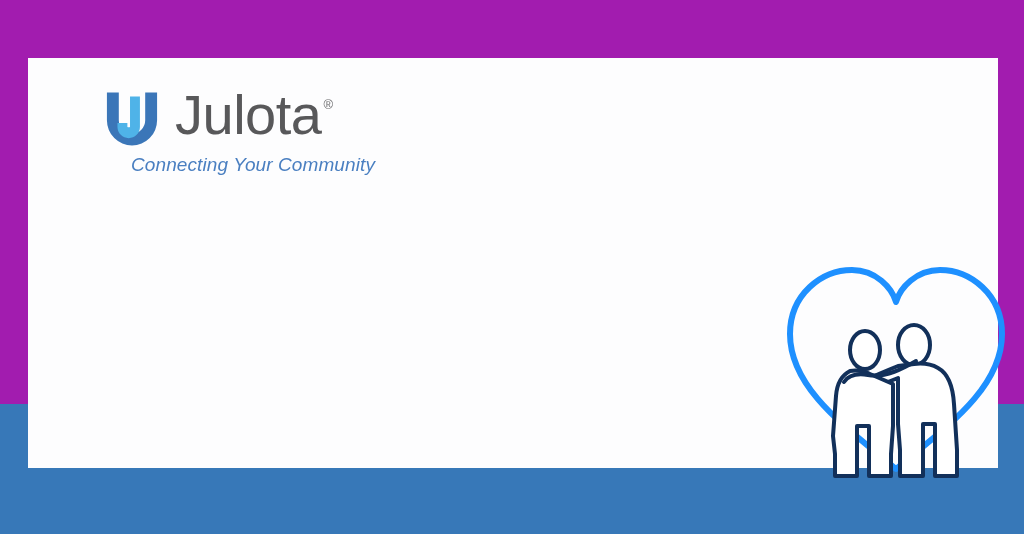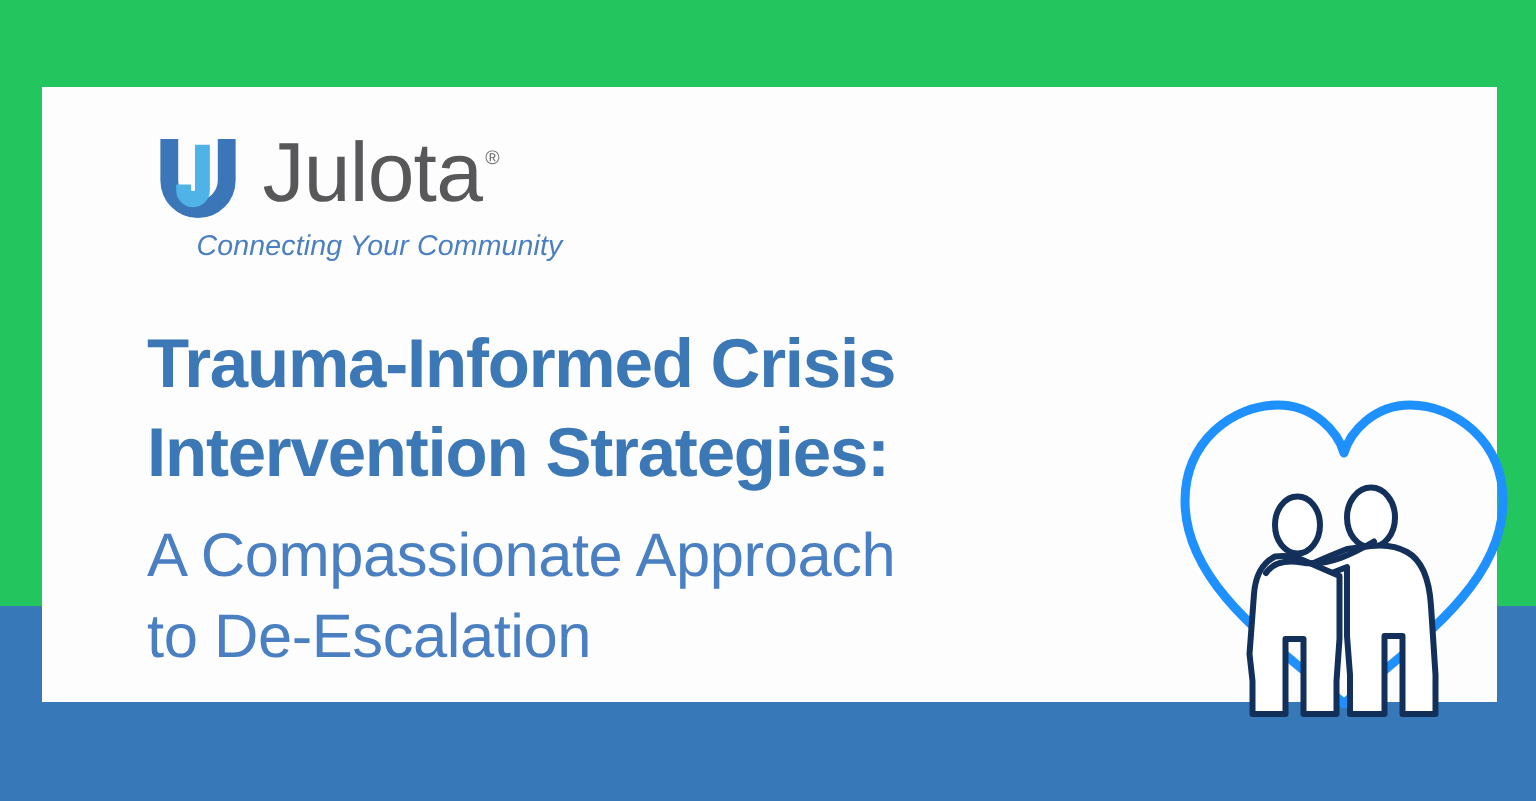--- a/index.html
+++ b/index.html
@@ -11,21 +11,21 @@
     height: 534px;
     overflow: hidden;
     font-family: "Liberation Sans", sans-serif;
     background: #3778b8;
   }
 
   .banner {
     position: relative;
     width: 1024px;
     height: 404px;
-    background: #22c55e;
+    background: #a21caf;
     box-sizing: border-box;
   }
 
   .card {
     position: absolute;
     left: 28px;
     top: 58px;
     width: 970px;
     height: 410px;
     background: #fdfdfe;
@@ -133,30 +133,20 @@
 
         <div class="wordmark-wrap">
           <span class="wordmark">Julota</span>
           <span class="regmark">®</span>
         </div>
       </div>
 
       <div class="tagline">Connecting Your Community</div>
     </div>
 
-    <div class="headline-block">
-      <h1 class="title">
-        <span>Trauma-Informed Crisis</span><br>
-        <span>Intervention Strategies:</span>
-      </h1>
-      <h2 class="subtitle">
-        <span>A Compassionate Approach</span><br>
-        <span>to De-Escalation</span>
-      </h2>
-    </div>
 
     <svg class="illustration" viewBox="0 0 240 240">
 
       <path d="M120 215
                C 74 176, 14 136, 14 80
                C 14 40, 46 16, 76 16
                C 100 16, 116 34, 120 48
                C 124 34, 140 16, 164 16
                C 194 16, 226 40, 226 80
                C 226 136, 166 176, 120 215 Z" fill="none" stroke="#1e90ff" stroke-width="6" stroke-linejoin="round" stroke-linecap="round"></path>

